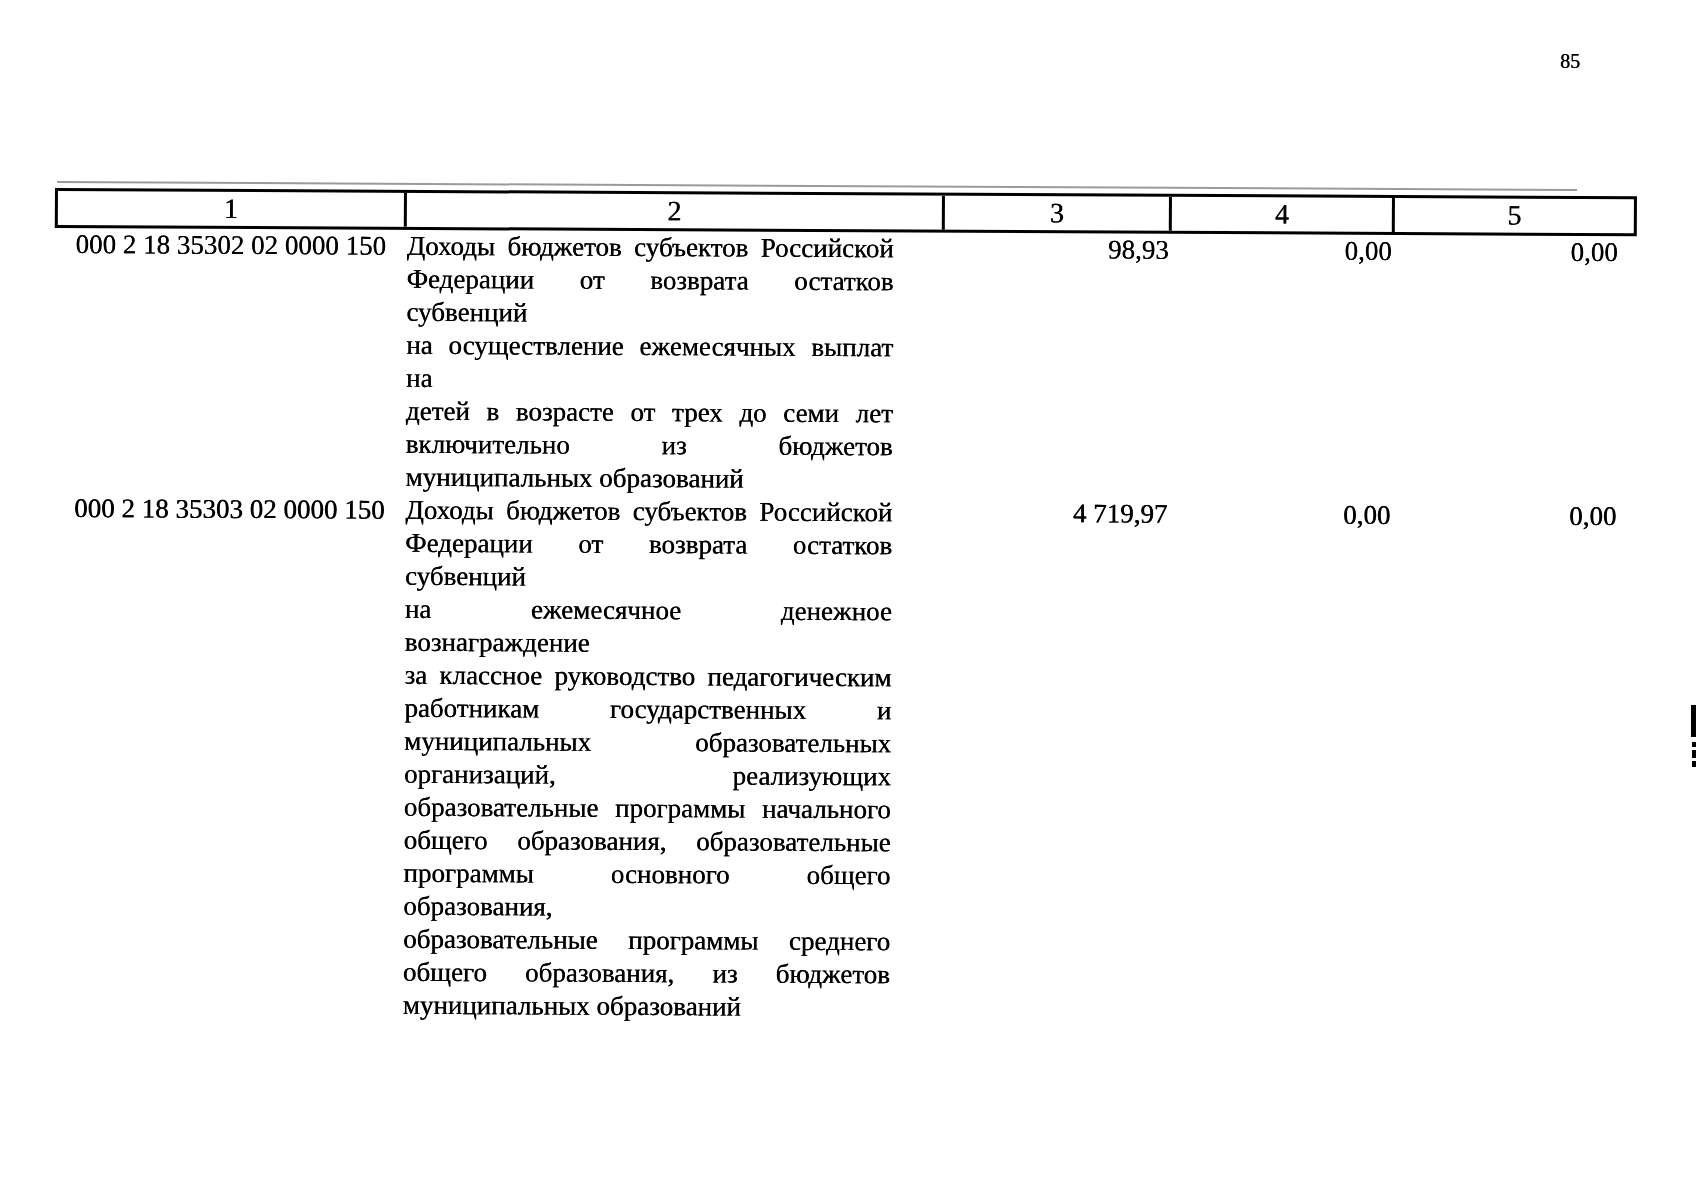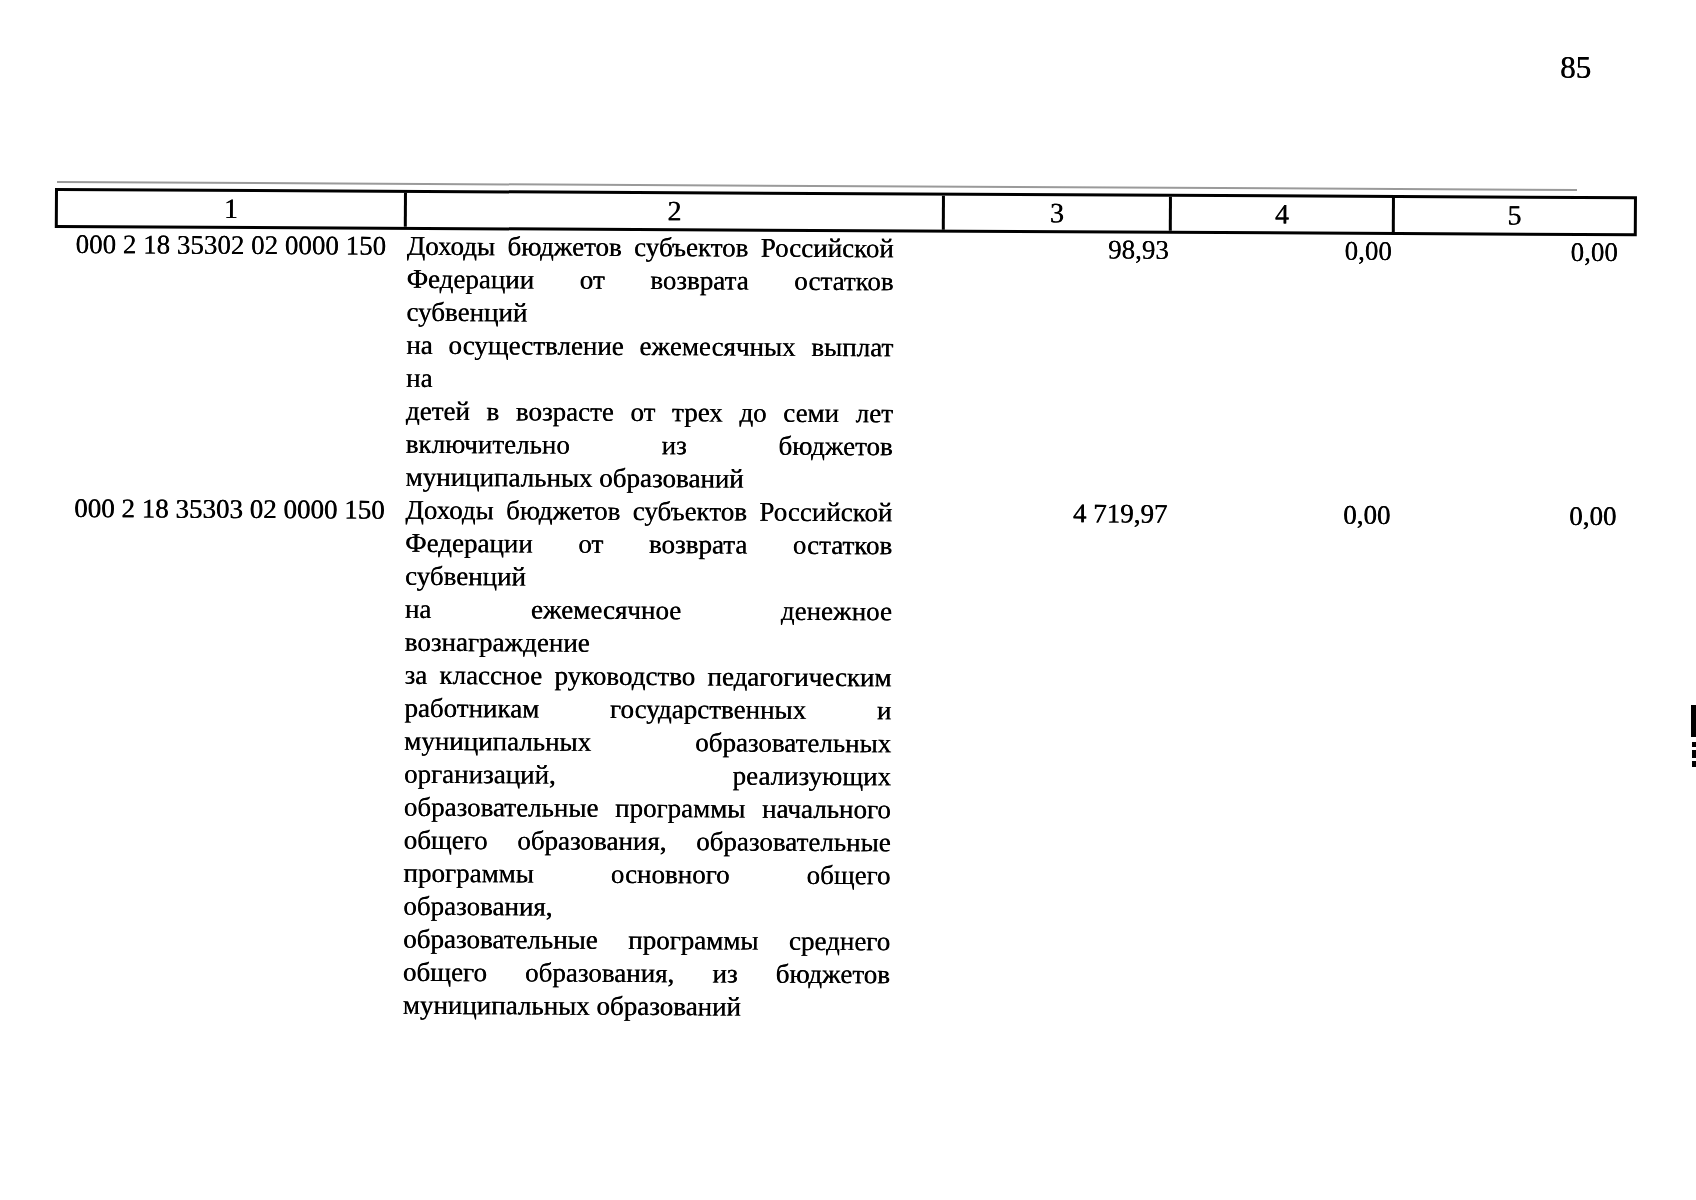--- a/index.html
+++ b/index.html
@@ -9,21 +9,21 @@
     color: #000000;
     font-family: "Liberation Serif", serif;
     position: relative;
     overflow: hidden;
   }
   .txt { text-shadow: 0.4px 0 0 #000; }
 
   .page-number {
     position: absolute;
     left: 1560px; top: 50px;
-    font-size: 31px;
+    font-size: 20px;
   }
 
   .table-wrap {
     position: absolute;
     left: 55px; top: 188px;
     width: 1582px;
     transform: rotate(0.3deg);
     transform-origin: 0 0;
   }
   .ghost-line {

